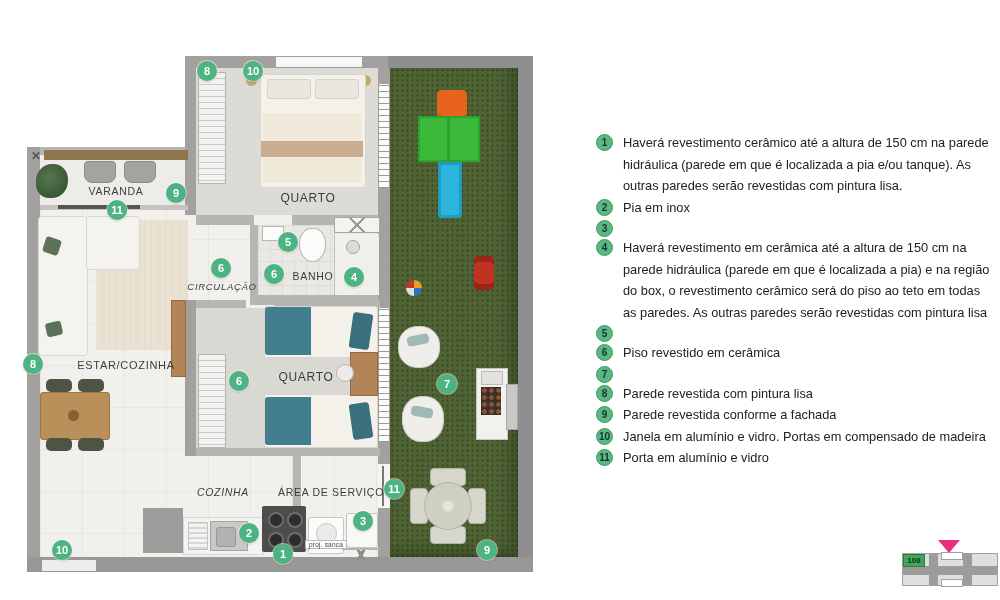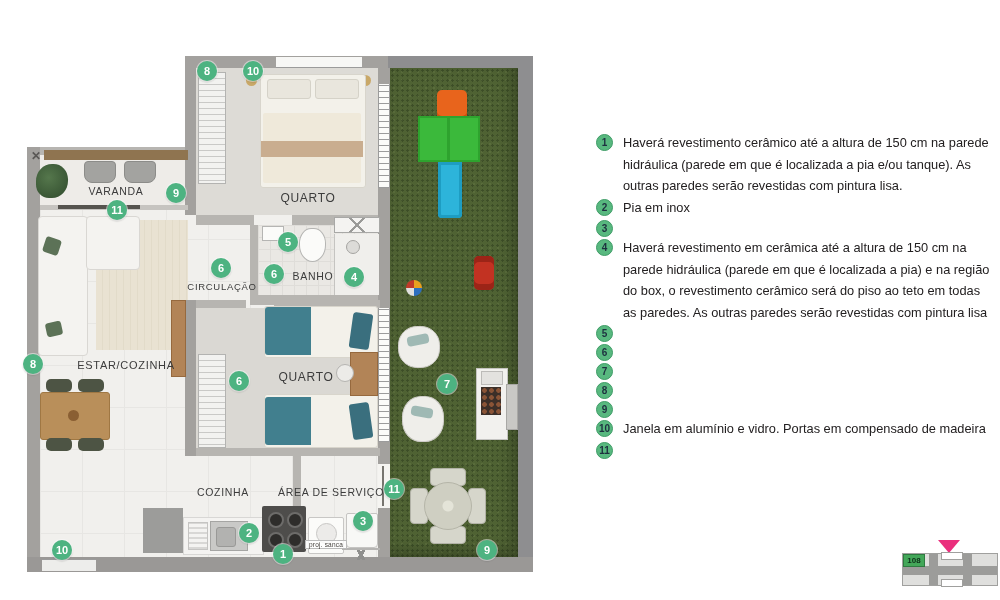--- a/index.html
+++ b/index.html
@@ -201,24 +201,24 @@
     <div class="f" style="left:430px;top:468px;width:34px;height:16px;background:#d6d6cb;border:1px solid #b2b2a7;border-radius:4px"></div>
     <div class="f" style="left:430px;top:526px;width:34px;height:16px;background:#d6d6cb;border:1px solid #b2b2a7;border-radius:4px"></div>
     <div class="f" style="left:410px;top:488px;width:16px;height:34px;background:#d6d6cb;border:1px solid #b2b2a7;border-radius:4px"></div>
     <div class="f" style="left:468px;top:488px;width:16px;height:34px;background:#d6d6cb;border:1px solid #b2b2a7;border-radius:4px"></div>
     <div class="f" style="left:424px;top:482px;width:46px;height:46px;border-radius:50%;background:#cfcfc2;border:1px solid #b5b5a8;background-image:radial-gradient(circle at 50% 50%,#e4e4d8 5px,transparent 6px)"></div>
 
     <div id="plan-labels">
         <span class="room-label" style="left: 116px; top: 191px; font-size: 10.5px;">VARANDA</span>
         <span class="room-label" style="left: 308px; top: 198px; font-size: 12px;">QUARTO</span>
         <span class="room-label" style="left: 313px; top: 276px; font-size: 10.5px;">BANHO</span>
-        <span class="room-label" style="left: 222px; top: 286px; font-size: 9.5px;">CIRCULAÇÃO</span>
+        <span class="room-label" style="left: 222px; top: 286px; font-size: 9.5px; font-style: italic;">CIRCULAÇÃO</span>
         <span class="room-label" style="left: 126px; top: 365px; font-size: 11px;">ESTAR/COZINHA</span>
         <span class="room-label" style="left: 306px; top: 377px; font-size: 12px;">QUARTO</span>
-        <span class="room-label" style="left: 223px; top: 492px; font-size: 10.5px;">COZINHA</span>
+        <span class="room-label" style="left: 223px; top: 492px; font-size: 10.5px; font-style: italic;">COZINHA</span>
         <span class="room-label" style="left: 331px; top: 492px; font-size: 10.5px;">ÁREA DE SERVIÇO</span>
       </div>
     <div id="plan-markers">
         <div class="marker" style="left: 207px; top: 71px;">8</div>
         <div class="marker" style="left: 253px; top: 71px;">10</div>
         <div class="marker" style="left: 176px; top: 193px;">9</div>
         <div class="marker" style="left: 117px; top: 210px;">11</div>
         <div class="marker" style="left: 288px; top: 242px;">5</div>
         <div class="marker" style="left: 221px; top: 268px;">6</div>
         <div class="marker" style="left: 274px; top: 274px;">6</div>
@@ -250,36 +250,40 @@
         </li>
         <li class="legend-item">
           <span class="legend-num">4</span>
           <span class="legend-text">Haverá revestimento em cerâmica até a altura de 150 cm na parede hidráulica (parede em que é localizada a pia) e na região do box, o revestimento cerâmico será do piso ao teto em todas as paredes. As outras paredes serão revestidas com pintura lisa</span>
         </li>
         <li class="legend-item">
           <span class="legend-num">5</span>
         </li>
         <li class="legend-item">
           <span class="legend-num">6</span>
+          <span class="legend-text">Piso revestido em cerâmica</span>
         </li>
         <li class="legend-item">
           <span class="legend-num">7</span>
         </li>
         <li class="legend-item">
           <span class="legend-num">8</span>
+          <span class="legend-text">Parede revestida com pintura lisa</span>
         </li>
         <li class="legend-item">
           <span class="legend-num">9</span>
+          <span class="legend-text">Parede revestida conforme a fachada</span>
         </li>
         <li class="legend-item">
           <span class="legend-num">10</span>
           <span class="legend-text">Janela em alumínio e vidro. Portas em compensado de madeira</span>
         </li>
         <li class="legend-item">
           <span class="legend-num">11</span>
+          <span class="legend-text">Porta em alumínio e vidro</span>
         </li>
       </ol>
   </aside>
 
   <div class="keyplan">
     <div class="kp-tri"></div>
     <div class="kp-foot">
       <div class="kp-bar" style="left:0;top:12px;width:94px;height:9px"></div>
       <div class="kp-bar" style="left:26px;top:0;width:9px;height:31px"></div>
       <div class="kp-bar" style="left:60px;top:0;width:9px;height:31px"></div>

